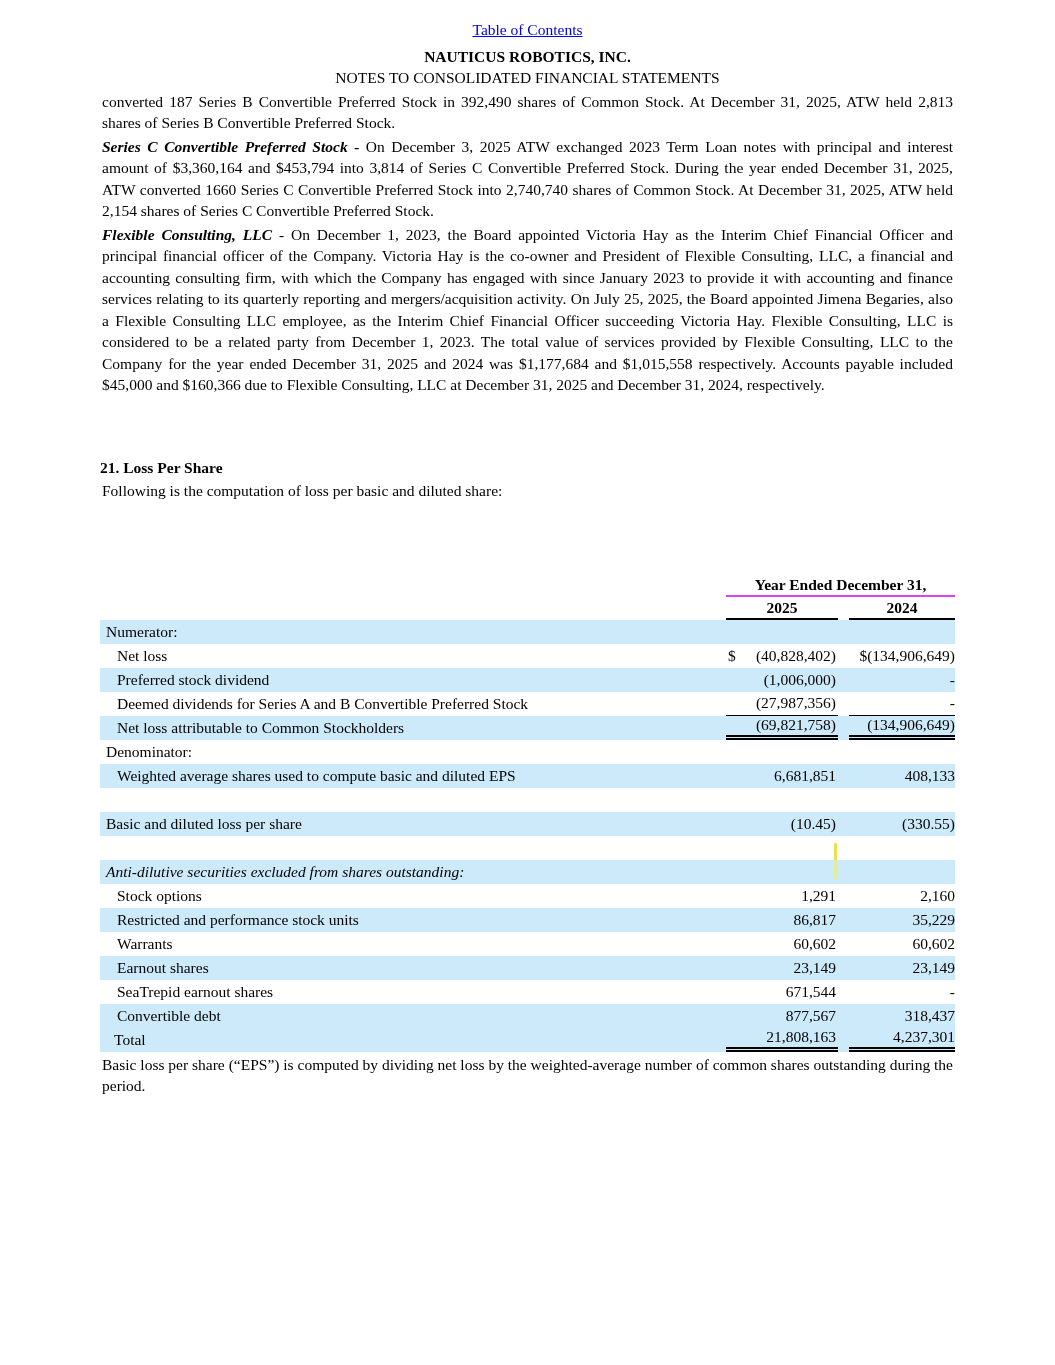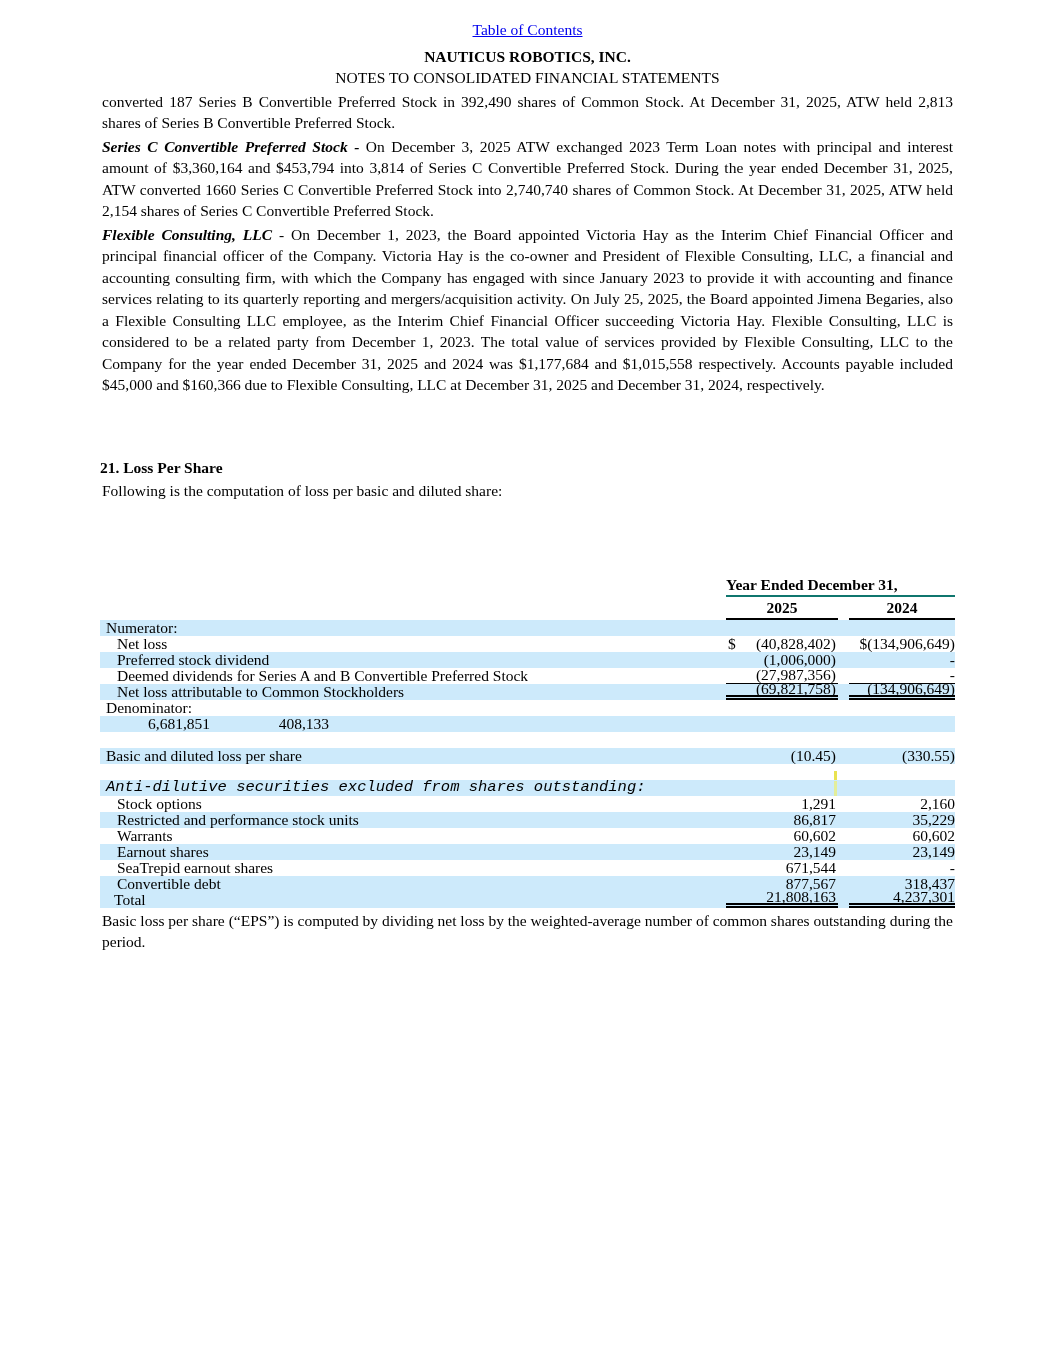--- a/index.html
+++ b/index.html
@@ -21,37 +21,37 @@
   .p1 { margin-top:10px; }
   .p2 { margin-top:25px; }
   .p3 { margin-top:25px; }
   .lead { font-weight:bold; font-style:italic; }
   .h21 { margin-top:61px; font-weight:bold; }
   .intro { margin-top:27px; }
   .footerp { margin-top:27px; }
 
   
   .tbl { margin-top:72px; width:855px; }
-  .span-head { margin-left:626px; width:229px; box-sizing:border-box; text-align:left;
-               font-weight:bold; border-bottom:2px solid #0f766e; padding-bottom:16px; height:23px; }
+  .span-head { margin-left:626px; width:229px; box-sizing:border-box; text-align:center;
+               font-weight:bold; border-bottom:2px solid #d946ef; padding-bottom:16px; height:23px; }
   .cols-head { margin-left:626px; display:flex; }
   .colh { box-sizing:border-box; text-align:center; font-weight:bold;
           border-bottom:2px solid #000; height:23px; }
   .colh.c25h { width:112px; }
   .colh.c24h { width:106px; }
   .gapcol { width:11px; flex:0 0 11px; }
 
-  .trow { position:relative; display:flex; align-items:stretch; height:16px; }
+  .trow { position:relative; display:flex; align-items:stretch; height:24px; }
   .bg-blue { background:#cdeafb; }
   .bg-white { background:#ffffff; }
   .lbl { flex:1 1 auto; display:flex; align-items:center; overflow:hidden; white-space:nowrap; }
   .ind0 { padding-left:6px; }
   .ind1 { padding-left:17px; }
   .ind2 { padding-left:14px; }
-  .it { font-style:italic;font-family:Liberation Mono, monospace; }
+  .it { font-style:italic; }
   .c25, .c24 { box-sizing:border-box; display:flex; align-items:center; justify-content:flex-end; }
   .c25 { flex:0 0 112px; width:112px; padding-right:2px; }
   .c24 { flex:0 0 106px; width:106px; }
   .flexval { justify-content:space-between; padding-left:2px; }
   .u1 { border-bottom:1.5px solid #000; }
   .u2 { border-bottom:5px double #000; }
   .ymark { position:absolute; width:3px; }
   .ymark.bright { left:734px; top:7px; height:19px; background:#e9e24f; }
   .ymark.soft { left:734px; top:1px; height:18px; background:#e3ee9b; }
 </style>
@@ -119,20 +119,21 @@
             <div class="gapcol"></div>
             <div class="c24 u2">(134,906,649)</div>
           </div>
           <div class="trow bg-white">
             <div class="lbl ind0">Denominator:</div>
             <div class="c25"></div>
             <div class="gapcol"></div>
             <div class="c24"></div>
           </div>
           <div class="trow bg-blue">
+            <div class="lbl ind1">Weighted average shares used to compute basic and diluted EPS</div>
             <div class="c25">6,681,851</div>
             <div class="gapcol"></div>
             <div class="c24">408,133</div>
           </div>
           <div class="trow bg-white">
             <div class="lbl ind0"></div>
             <div class="c25"></div>
             <div class="gapcol"></div>
             <div class="c24"></div>
           </div>

